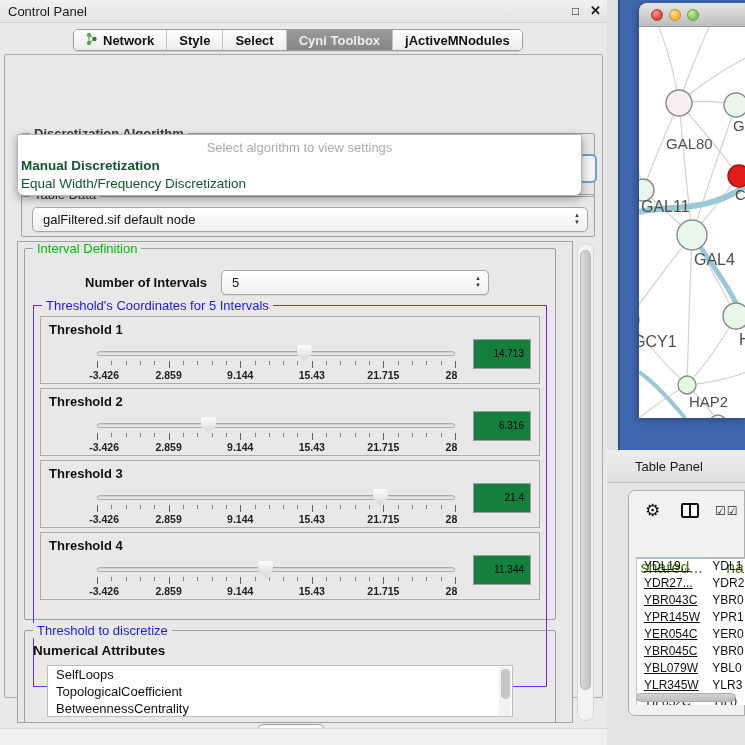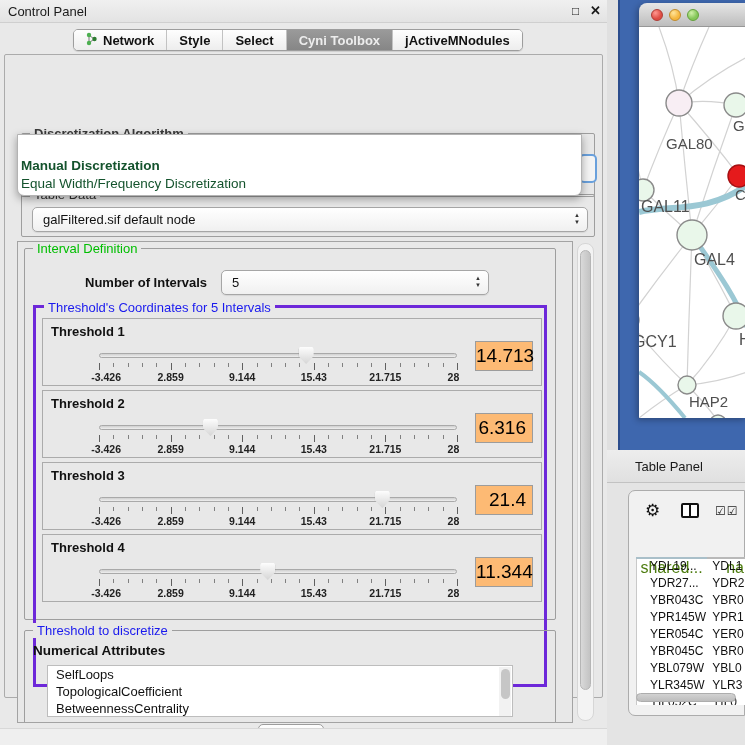--- a/index.html
+++ b/index.html
@@ -51,33 +51,33 @@
 
   
   #scrollpane { position:absolute; left:12px; top:186px; width:556px; height:482px; border:1px solid #A3A3A3; background:#E8E8E8; overflow:hidden; }
   #vscroll { position:absolute; left:572px; top:188px; width:17px; height:478px; background:#F3F3F3; border:1px solid #D6D6D6; border-radius:8px; }
   #vscroll .thumb { position:absolute; left:2px; top:6px; width:11px; height:440px; border-radius:6px; background:linear-gradient(90deg,#D9D9D9,#C3C3C3); border:1px solid #B5B5B5; }
 
   #interval-group { left:6px; top:6px; width:532px; height:372px; }
   #noi-label { position:absolute; left:60px; top:26px; font-size:13px; font-weight:bold; color:#111; }
   #noi-combo { left:196px; top:21px; width:268px; }
 
-  #thresh-group { position:absolute; left:8px; top:56px; width:514px; height:382px; border:3px solid #6d28d9; }
+  #thresh-group { position:absolute; left:8px; top:56px; width:514px; height:382px; border:1px solid #6d28d9; }
 
   .thresh-row { position:absolute; left:6px; width:500px; height:68px; border:1px solid #ABABAB; background:#E8E8E8; }
   .t-label { position:absolute; left:8px; top:5px; font-size:13px; font-weight:bold; color:#111; }
   .slider-area { position:absolute; left:56px; top:26px; width:358px; height:40px; }
   .track { position:absolute; left:0; top:8px; width:358px; height:5px; border:1px solid #A9A9A9; border-radius:3px; background:linear-gradient(#CFCFCF,#EFEFEF); }
   .thumb-sl { position:absolute; top:2px; width:15px; height:17px; background:linear-gradient(#FDFDFD,#D5D5D5); clip-path:polygon(8% 0,92% 0,100% 12%,100% 55%,50% 100%,0 55%,0 12%); filter:drop-shadow(0 0 1px #7D7D7D); }
   .ticks-minor { position:absolute; left:0; top:18px; width:359px; height:4px; background:repeating-linear-gradient(to right,#808080 0 1px,transparent 1px 14.32px); }
   .ticks-major { position:absolute; left:0; top:18px; width:359px; height:7px; background:repeating-linear-gradient(to right,#606060 0 1px,transparent 1px 71.6px); }
   .scale-labels { position:absolute; left:0; top:26px; width:358px; height:12px; }
   .scale-labels span { position:absolute; transform:translateX(-50%); font-size:10.5px; font-weight:bold; color:#222; white-space:nowrap; }
   .sl0{left:2%;text-align:center;} .sl1{left:20%;} .sl2{left:40%;} .sl3{left:60%;} .sl4{left:80%;} .sl5{left:99%;}
-  .value-box { position:absolute; left:432px; top:22px; width:58px; height:30px; background:#fdba74; border:1px solid #9C9C9C; font-size:19px; color:#000; line-height:28px; text-align:right; padding-right:6px; }
+  .value-box { position:absolute; left:432px; top:22px; width:58px; height:30px; background:#15803d; border:1px solid #9C9C9C; font-size:10px; color:#000; line-height:28px; text-align:right; padding-right:6px; }
 
   #attr-group { left:6px; top:388px; width:532px; height:100px; }
   #num-attr-label { position:absolute; left:8px; top:12px; font-size:13.5px; font-weight:bold; color:#111; }
   #attr-list { position:absolute; left:22px; top:34px; width:466px; height:52px; background:#FFF; border:1px solid #BDBDBD; overflow:hidden; }
   .attr-item { height:17px; line-height:17px; font-size:13px; color:#111; padding-left:8px; white-space:nowrap; }
   #attr-vscroll { position:absolute; right:1px; top:1px; width:12px; height:50px; background:#F2F2F2; }
   #attr-vscroll .thumb { position:absolute; left:1.5px; top:2px; width:9px; height:30px; border-radius:5px; background:#C6C6C6; }
 
   #apply-btn { position:absolute; left:253px; top:669px; width:66px; height:22px; background:linear-gradient(#FEFEFE,#ECECEC); border:1px solid #9C9C9C; border-radius:5px; font-size:13px; font-weight:bold; color:#111; text-align:center; line-height:20px; cursor:default; }
 
@@ -107,21 +107,21 @@
   #col-ic::after { content:""; position:absolute; left:6px; top:0; width:2px; height:11px; background:#111; }
   #check-ic { position:absolute; left:86px; top:13px; font-size:12px; color:#222; letter-spacing:1px; }
 
   #tp-table { position:absolute; left:7px; top:46px; width:110px; }
   .hrow { display:flex; height:21px; }
   .hcell { font-size:16px; color:#4d7c0f; line-height:19px; border:1px solid #A9BFC9;margin-top:20px; }
   .hc0 { width:73px; background:#C4E1EE; text-align:center; }
   .hc1 { width:40px; background:#EBEBEB; border-left:none; text-align:right; padding-right:1px; border-color:#B9B9B9; }
   .trow { display:flex; height:17px; background:#FFF; }
   .tcell { font-size:12px; color:#111; line-height:17px; white-space:nowrap; overflow:hidden; }
-  .tc0 { width:76px; padding-left:13px; }
+  .tc0 { width:76px; padding-left:7px;text-decoration:underline; }
   .tc1 { width:34px; }
   #tp-rows { border-left:1px solid #C9C9C9; }
   #hscroll { position:absolute; left:7px; top:202px; width:104px; height:10px; }
   #hscroll .thumb { width:100px; height:9px; border-radius:5px; background:linear-gradient(#D2D2D2,#BDBDBD); border:1px solid #ADADAD; }
 </style>
 </head>
 <body>
 
 <div id="control-panel">
 
@@ -160,20 +160,21 @@
   </div>
 
   <div id="cp-content">
 
     <div id="algo-group" class="groupbox">
       <span id="algo-title" class="gtitle">Discretization Algorithm</span>
     </div>
     <div id="focus-frag"></div>
 
     <div id="algo-popup">
+      <div id="popup-hint">Select algorithm to view settings</div>
       <div id="popup-opt0" class="popup-opt">Manual Discretization</div>
       <div id="popup-opt1" class="popup-opt">Equal Width/Frequency Discretization</div>
     </div>
 
     <div id="td-group" class="groupbox">
       <span class="gtitle dark">Table Data</span>
       <div id="td-combo" class="combo">
         <span>galFiltered.sif default node</span>
         <span class="stepper">
             <span style="font-size:6px">▲</span>

